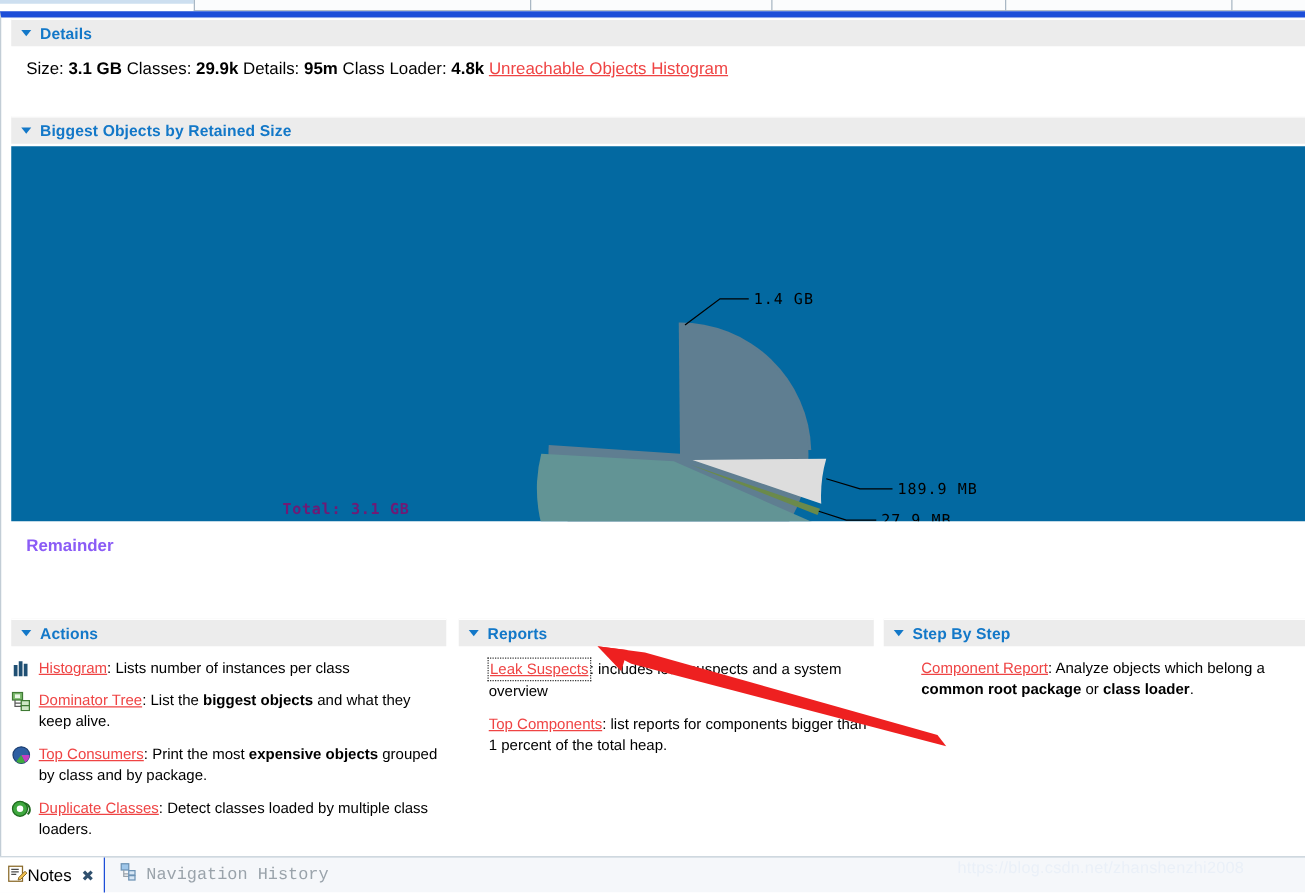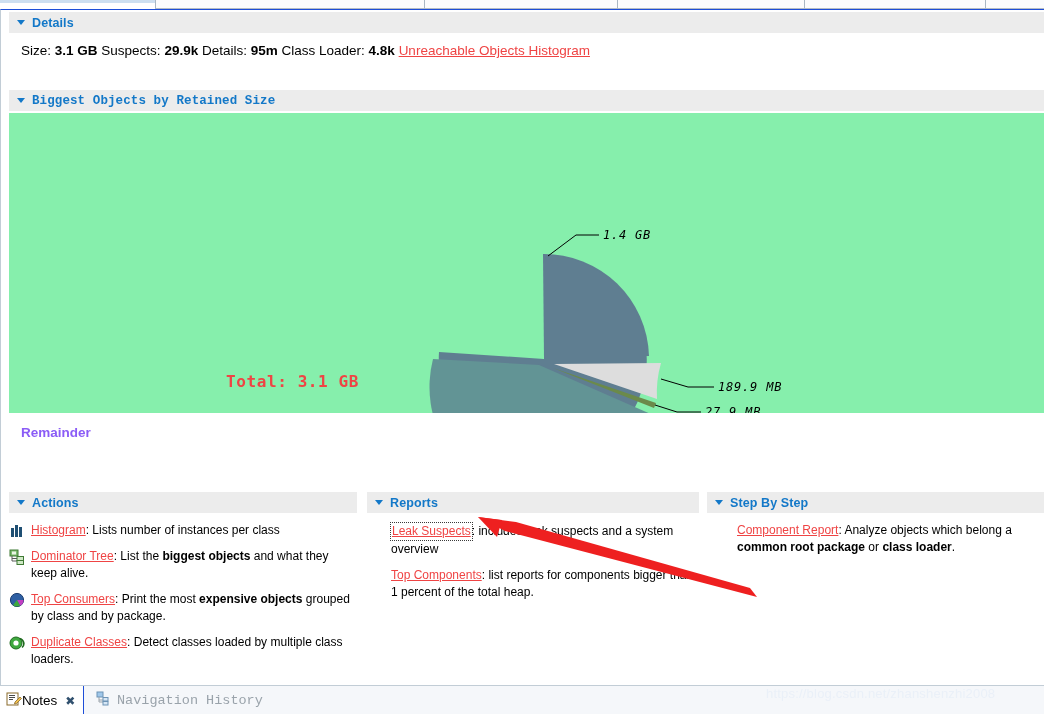--- a/index.html
+++ b/index.html
@@ -30,21 +30,21 @@
   .top-strip .hdr-fill {
     position: absolute; top: 0; height: 9px; background: #fbfcfd;
     border-bottom: 1px solid #b4bcc4;
   }
 
   
   .editor {
     position: absolute; left: 0; top: 9px; width: 1044px; height: 676px;
     background: #ffffff;
     border-left: 1px solid #c2cdd6;
-    border-top: 1px solid #1d4ed8;
+    border-top: 5px solid #1d4ed8;
     padding-left: 15px;
   }
 
   
   .section-head {
     background: #ececec;
     height: 22px;
     display: flex;
     align-items: center;
     padding-left: 8px;
@@ -73,37 +73,36 @@
     white-space: nowrap;
   }
   #details-body b { font-weight: bold; }
   .link {
     color: #ef4444;
     text-decoration: underline;
     cursor: pointer;
   }
 
   
-  #biggest-head { position: absolute; left: 8px; top: 79px; width: 1035px; font-family: Liberation Mono, monospace; }
+  #biggest-head { position: absolute; left: 8px; top: 79px; width: 1035px; }
 
   #chart-area {
     position: absolute; left: 8px; top: 103px;
     width: 1035px; height: 300px;
-    background: #86efac;
-    font-style: italic;
+    background: #0369a1;
   }
   #chart-svg { display: block; }
 
   #total-label {
-    position: absolute; left: 225px; top: 362px;
+    position: absolute; left: 225px; top: 386px;
     font-family: "DejaVu Sans Mono", "Liberation Mono", monospace;
-    font-size: 16px;
+    font-size: 12px;
     font-weight: bold;
     letter-spacing: .6px;
-    color: #ef4444;
+    color: #701a75;
   }
   #remainder-label {
     position: absolute; left: 20px; top: 415px;
     font-size: 13.5px;
     font-weight: bold;
     color: #8b5cf6;
   }
 
   
   .col { position: absolute; top: 481px; }
@@ -207,21 +206,21 @@
   <div class="editor">
 
     <div class="section-head" id="details-head">
       <span class="twisty"></span>
       <span class="section-title">Details</span>
     </div>
 
     <div id="details-body">
       <span>Size:</span>
       <b>3.1 GB</b>
-      <span>Suspects:</span>
+      <span>Classes:</span>
       <b>29.9k</b>
       <span>Details:</span>
       <b>95m</b>
       <span>Class Loader:</span>
       <b>4.8k</b>
       <span class="link">Unreachable Objects Histogram</span>
     </div>
 
     <div class="section-head" id="biggest-head">
       <span class="twisty"></span>

